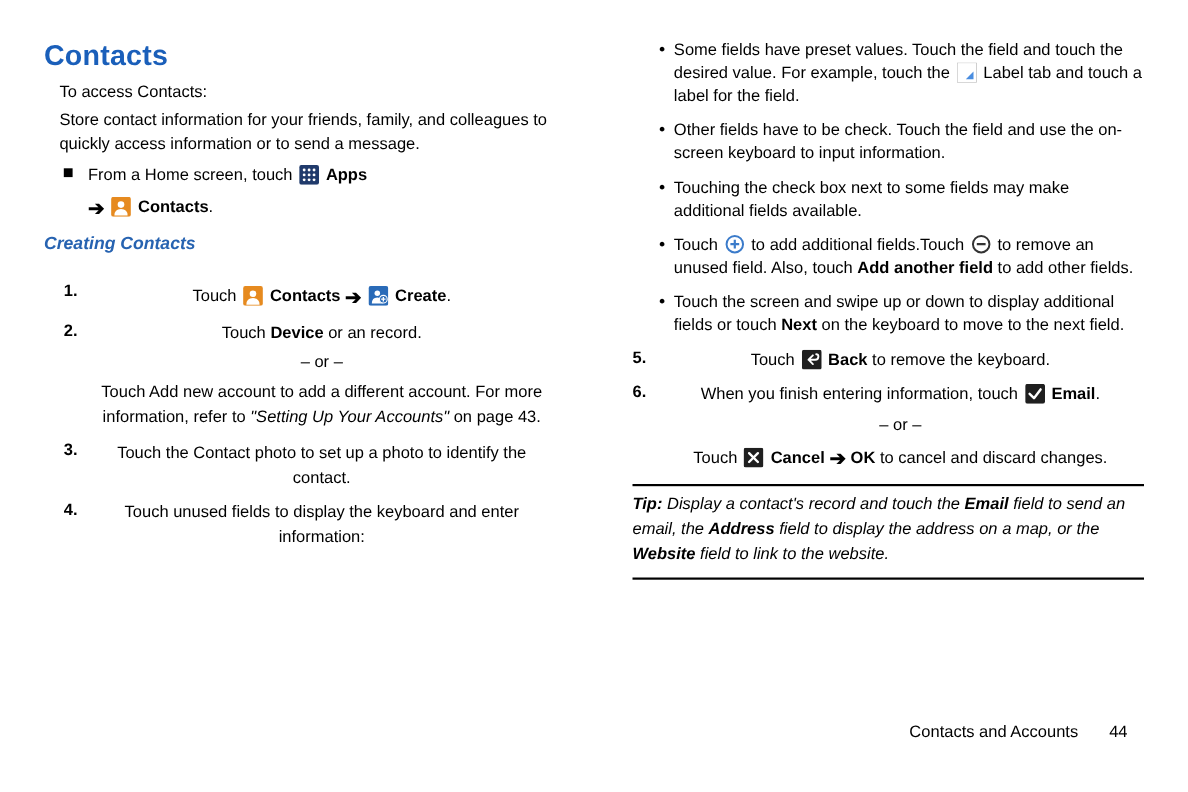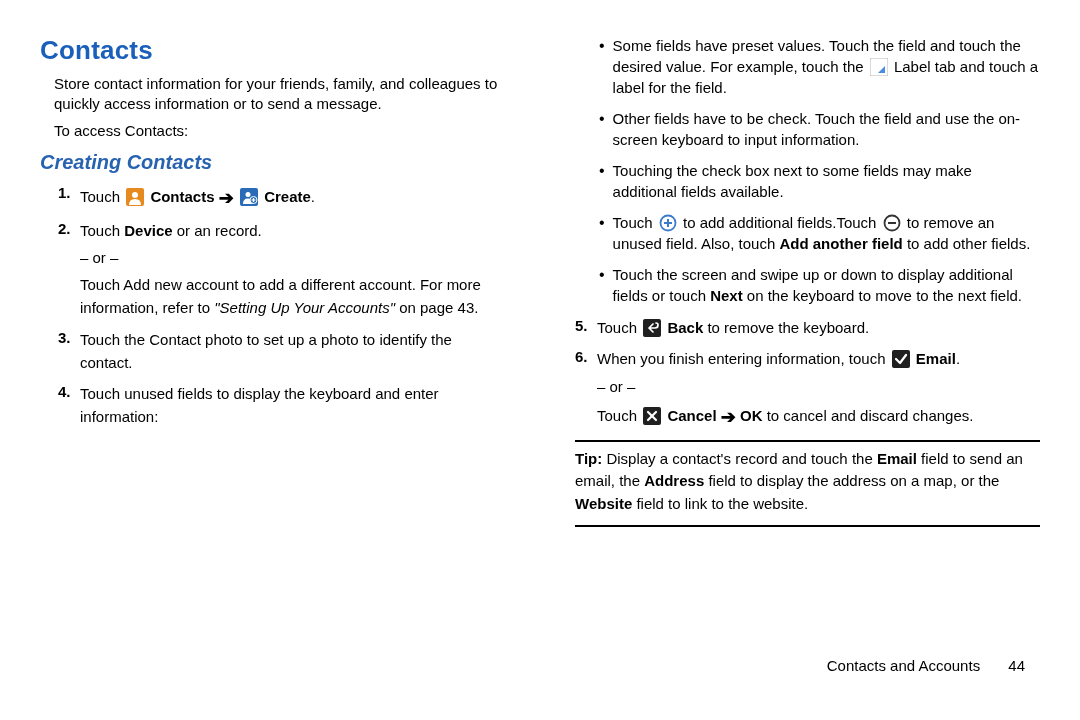--- a/index.html
+++ b/index.html
@@ -24,33 +24,33 @@
       font-weight: 900;
       font-size: 26px;
       color: #1a5fba;
       margin-bottom: 8px;
       letter-spacing: 0.2px;
     }
     h2.subsection-title {
       font-family: Arial, Helvetica, sans-serif;
       font-weight: bold;
       font-style: italic;
-      font-size: 20px;
+      font-size: 16px;
       color: #2763b1;
       margin-top: 10px;
-      margin-bottom: 9px;
+      margin-bottom: 24px;
     }
     p { line-height: 1.35; margin-bottom: 6px; }
     .indent { padding-left: 14px; }
     .bullet-row { display: flex; margin-bottom: 4px; padding-left: 18px; }
     .bullet-sq { width: 8px; height: 8px; background: #000; margin-top: 6px; margin-right: 14px; flex-shrink: 0; }
     .bullet-content { flex: 1; line-height: 1.7; }
     .num-row { display: flex; margin-bottom: 8px; padding-left: 18px; }
     .num { font-weight: bold; width: 22px; flex-shrink: 0; margin-top: 1px; }
-    .num-content { flex: 1; line-height: 1.55; }
+    .num-content { flex: 1; line-height: 1.55; text-align: center; }
     .sub-bullet-row { display: flex; margin-bottom: 10px; padding-left: 24px; }
     .disc { font-size: 16px; margin-right: 8px; line-height: 1.4; flex-shrink:0; }
     .sub-content { flex: 1; line-height: 1.4; font-stretch: condensed; }
     .arrow { font-weight: bold; font-size: 18px; position: relative; top: 2px; }
     b.term { font-weight: bold; }
     i.ref { font-style: italic; }
     .icon {
       display: inline-block;
       width: 18px; height: 18px;
       vertical-align: -4px;
@@ -58,21 +58,21 @@
     }
     .icon svg { width: 100%; height: 100%; display: block; }
     .footer {
       position: absolute;
       bottom: 46px;
       right: 55px;
       font-size: 15px;
     }
     .page-num { margin-left: 24px; }
     hr.tip-rule { border: none; border-top: 2px solid #000; margin: 10px 0 6px 0; width: 100%; }
-    .tip-block { line-height: 1.5; }
+    .tip-block { line-height: 1.5; font-style: italic; }
     .or { margin: 4px 0; }
   </style>
 </head>
 <body>
 
 <svg width="0" height="0" style="position:absolute">
   <defs>
     <g id="apps-icon">
       <rect x="0" y="0" width="18" height="18" fill="#203a6b" rx="2"></rect>
       <circle cx="4.5" cy="4.5" r="1.3" fill="#fff"></circle>
@@ -124,23 +124,38 @@
       <line x1="5" y1="5" x2="13" y2="13" stroke="#fff" stroke-width="2.2" stroke-linecap="round"></line>
       <line x1="13" y1="5" x2="5" y2="13" stroke="#fff" stroke-width="2.2" stroke-linecap="round"></line>
     </g>
   </defs>
 </svg>
 
 <div class="columns">
 
   <div class="col">
     <h1 class="section-title">Contacts</h1>
+    <p class="indent">To access Contacts:</p>
     <p class="indent">Store contact information for your friends, family, and colleagues to quickly access information or to send a message.</p>
-    <p class="indent">To access Contacts:</p>
-
+
+    <div class="bullet-row">
+      <div class="bullet-sq"></div>
+      <div class="bullet-content">
+        <span>From a Home screen, touch </span>
+        <span class="icon"><svg>
+              <use href="#apps-icon"></use>
+            </svg></span>
+        <b class="term"> Apps</b><br>
+        <span class="arrow">➔</span>
+        <span class="icon"><svg>
+              <use href="#contact-icon"></use>
+            </svg></span>
+        <b class="term"> Contacts</b><span>.</span>
+      </div>
+    </div>
 
     <h2 class="subsection-title">Creating Contacts</h2>
 
     <div class="num-row">
       <div class="num">1.</div>
       <div class="num-content">
         <span>Touch </span>
         <span class="icon"><svg>
               <use href="#contact-icon"></use>
             </svg></span>

